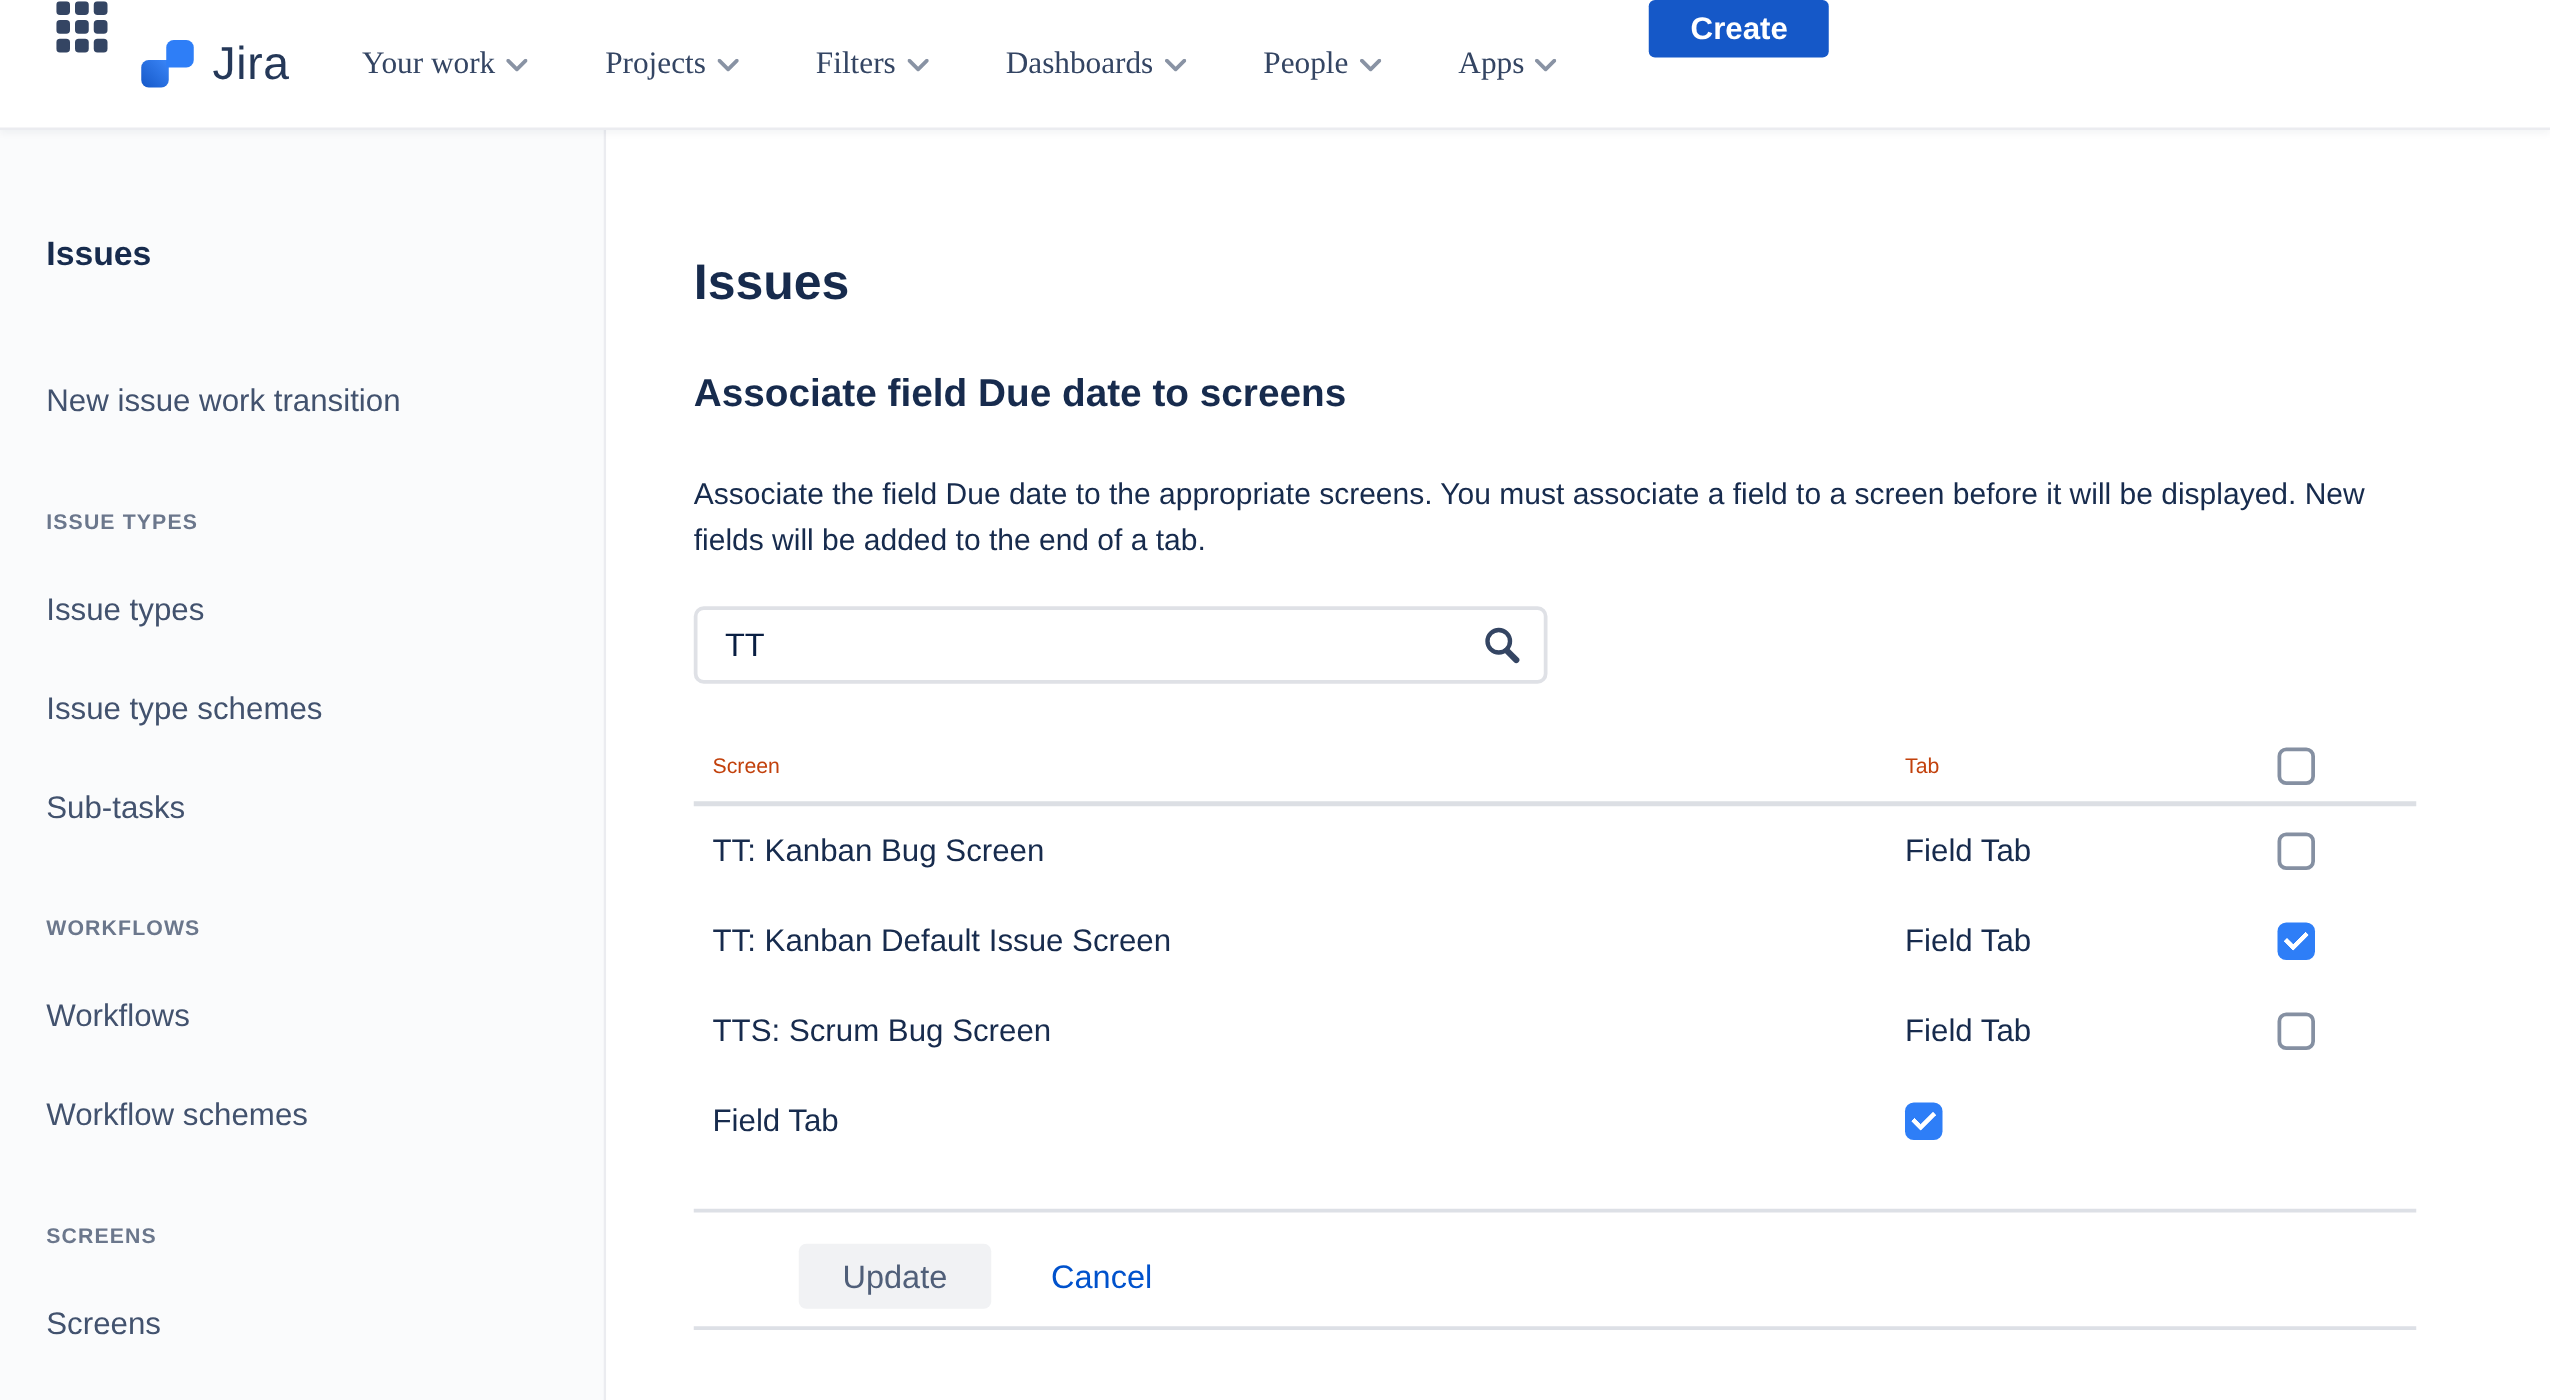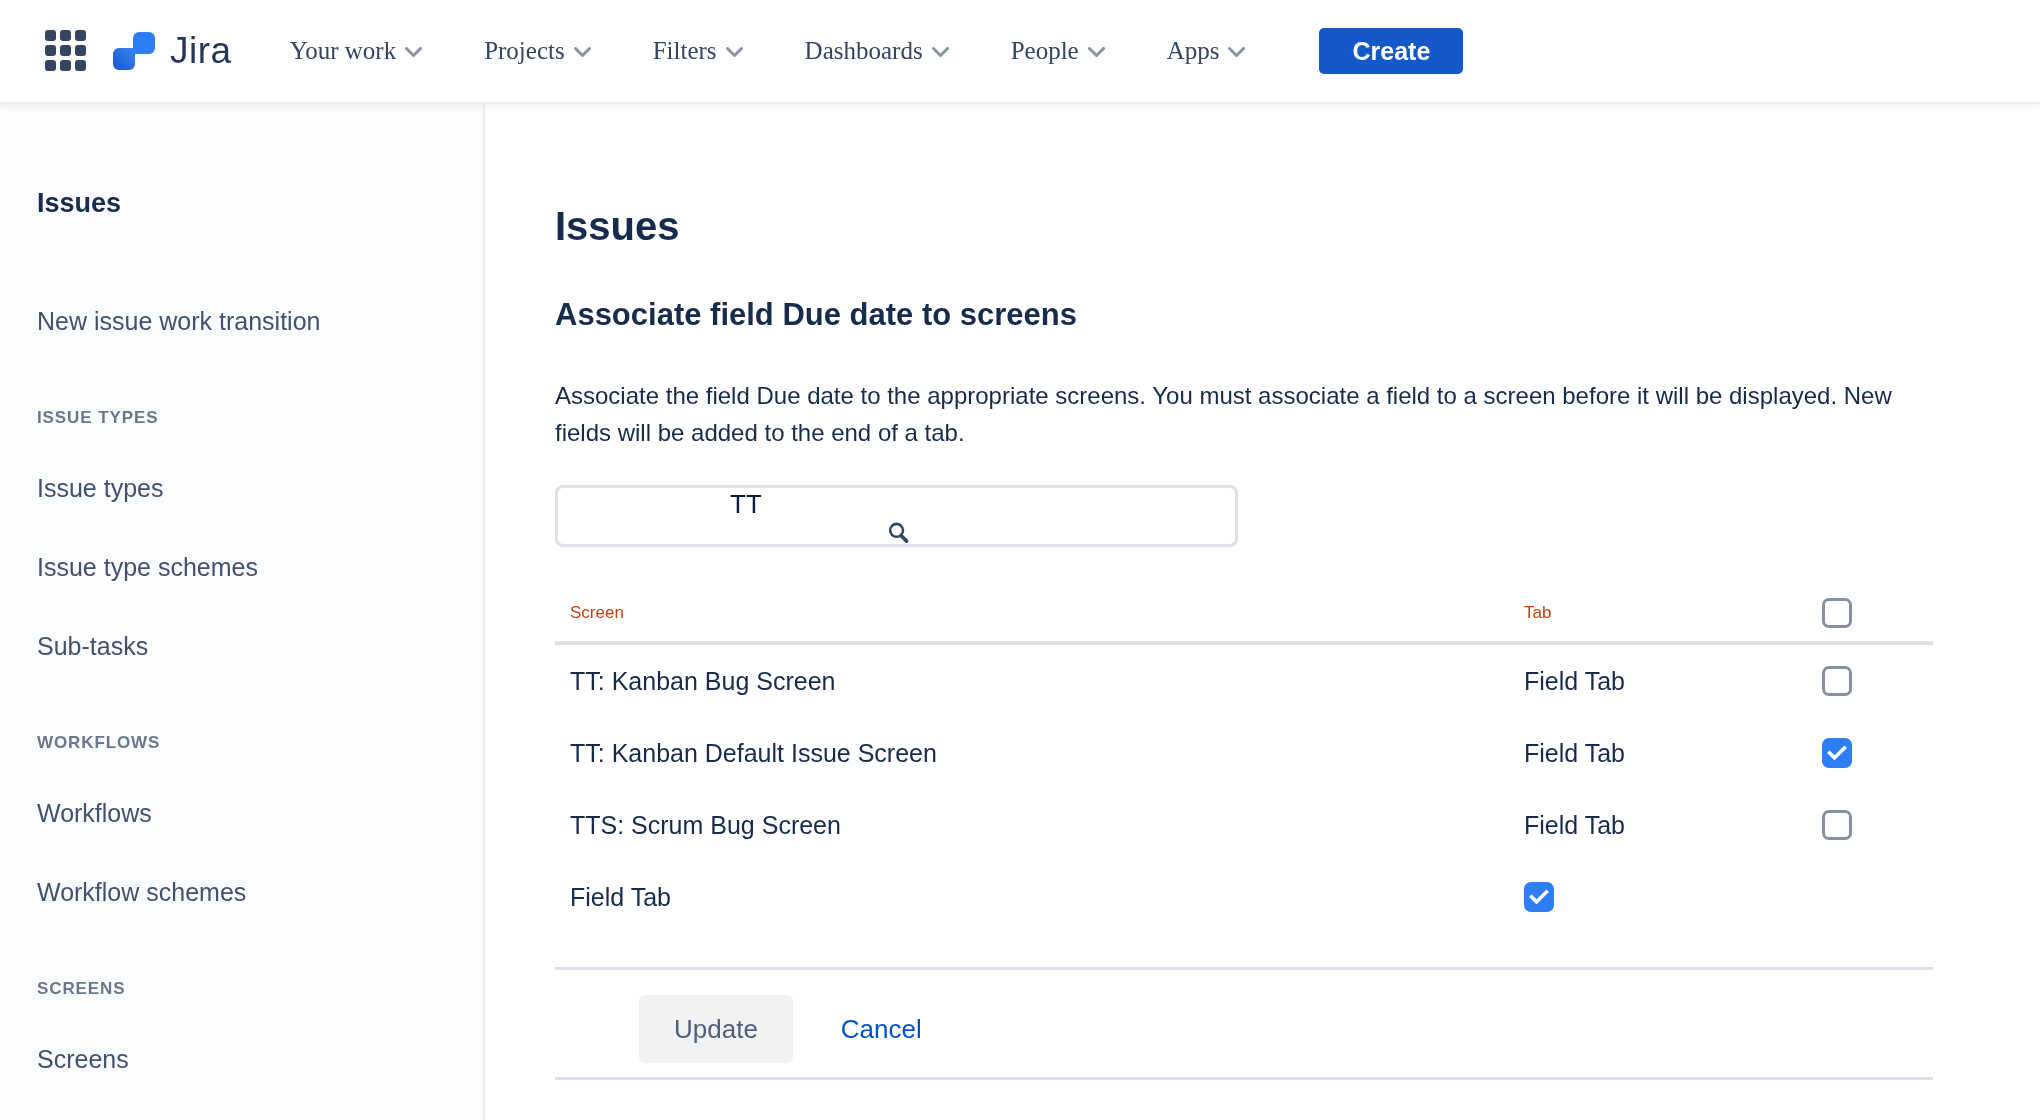--- a/index.html
+++ b/index.html
@@ -4,21 +4,21 @@
 <style>
   * { box-sizing: border-box; }
   html,body { margin:0; padding:0; }
   body {
     width:2040px; height:1120px; overflow:hidden;
     font-family:"Liberation Sans", sans-serif;
     background:#fff; color:#172B4D;
   }
   
   .topnav {
-    height:104px; display:flex; align-items:center;
+    height:104px; display:flex; 
     padding:0 44px; background:#fff;
     border-bottom:2px solid #EBECF0;
     box-shadow:0 3px 6px rgba(9,30,66,0.05);
     position:relative; z-index:2;
   }
   .appswitcher { width:44px; height:44px; display:flex; align-items:center; justify-content:center; cursor:pointer; }
   .brand { display:flex; align-items:center; margin-left:22px; cursor:pointer; }
   .brand-text { font-size:37px; font-weight:500; color:#253858; margin-left:12px; letter-spacing:0.5px; }
   .nav-items { display:flex; align-items:center; margin-left:58px;font-family:Liberation Serif, serif; }
   .nav-item {
@@ -44,21 +44,21 @@
     font-size:17px; font-weight:700; color:#6B778C; letter-spacing:0.9px;
     margin-top:72px; margin-bottom:46px;
   }
   
   .main { flex:1; padding:100px 60px 0 70px; background:#fff; }
   .page-title { font-size:40px; font-weight:700; color:#172B4D; margin:0 0 48px; }
   .section-heading { font-size:31px; font-weight:700; color:#172B4D; margin:0 0 44px; }
   .description { font-size:24px; color:#172B4D; line-height:37px; margin:0 0 34px; max-width:1368px; }
   .search-box {
     width:683px; height:62px; border:3px solid #DFE1E6; border-radius:8px;
-    display:flex; align-items:center; padding:0 18px 0 20px; background:#fff;flex-direction:column;
+    display:flex; align-items:center; padding:0 18px 0 20px; background:#fff;
   }
   .search-box input {
     flex:1; border:none; outline:none; font-size:26px; color:#091E42;
     font-family:"Liberation Sans", sans-serif; background:transparent;
   }
   
   .table { width:1378px; margin-top:38px; }
   .trow {
     display:grid; grid-template-columns:954px 298px 1fr;
     align-items:center; padding-left:15px;
@@ -75,21 +75,21 @@
   .checkbox.checked::after {
     content:""; width:14px; height:7px; margin-bottom:5px;
     border-left:4px solid #fff; border-bottom:4px solid #fff;
     transform:rotate(-45deg); border-radius:1px;
   }
   
   .divider { height:3px; background:#DDE0E6; width:1378px; }
   .divider.top { margin-top:34px; }
   .footer-actions { display:flex; align-items:center; padding:25px 0 14px 84px; }
   .update-btn {
-    height:68px; padding:0 35px; border:none; border-radius:6px;
+    height:52px; padding:0 35px; border:none; border-radius:6px;
     background:#F1F2F4; color:#505F79; font-size:26px;
     font-family:"Liberation Sans", sans-serif; cursor:pointer;
   }
   .cancel-link { margin-left:48px; font-size:26px; color:var(--link-blue); cursor:pointer; text-decoration:none; }
 </style>
 </head>
 <body>
 
 <div class="topnav">
   <div class="appswitcher">

